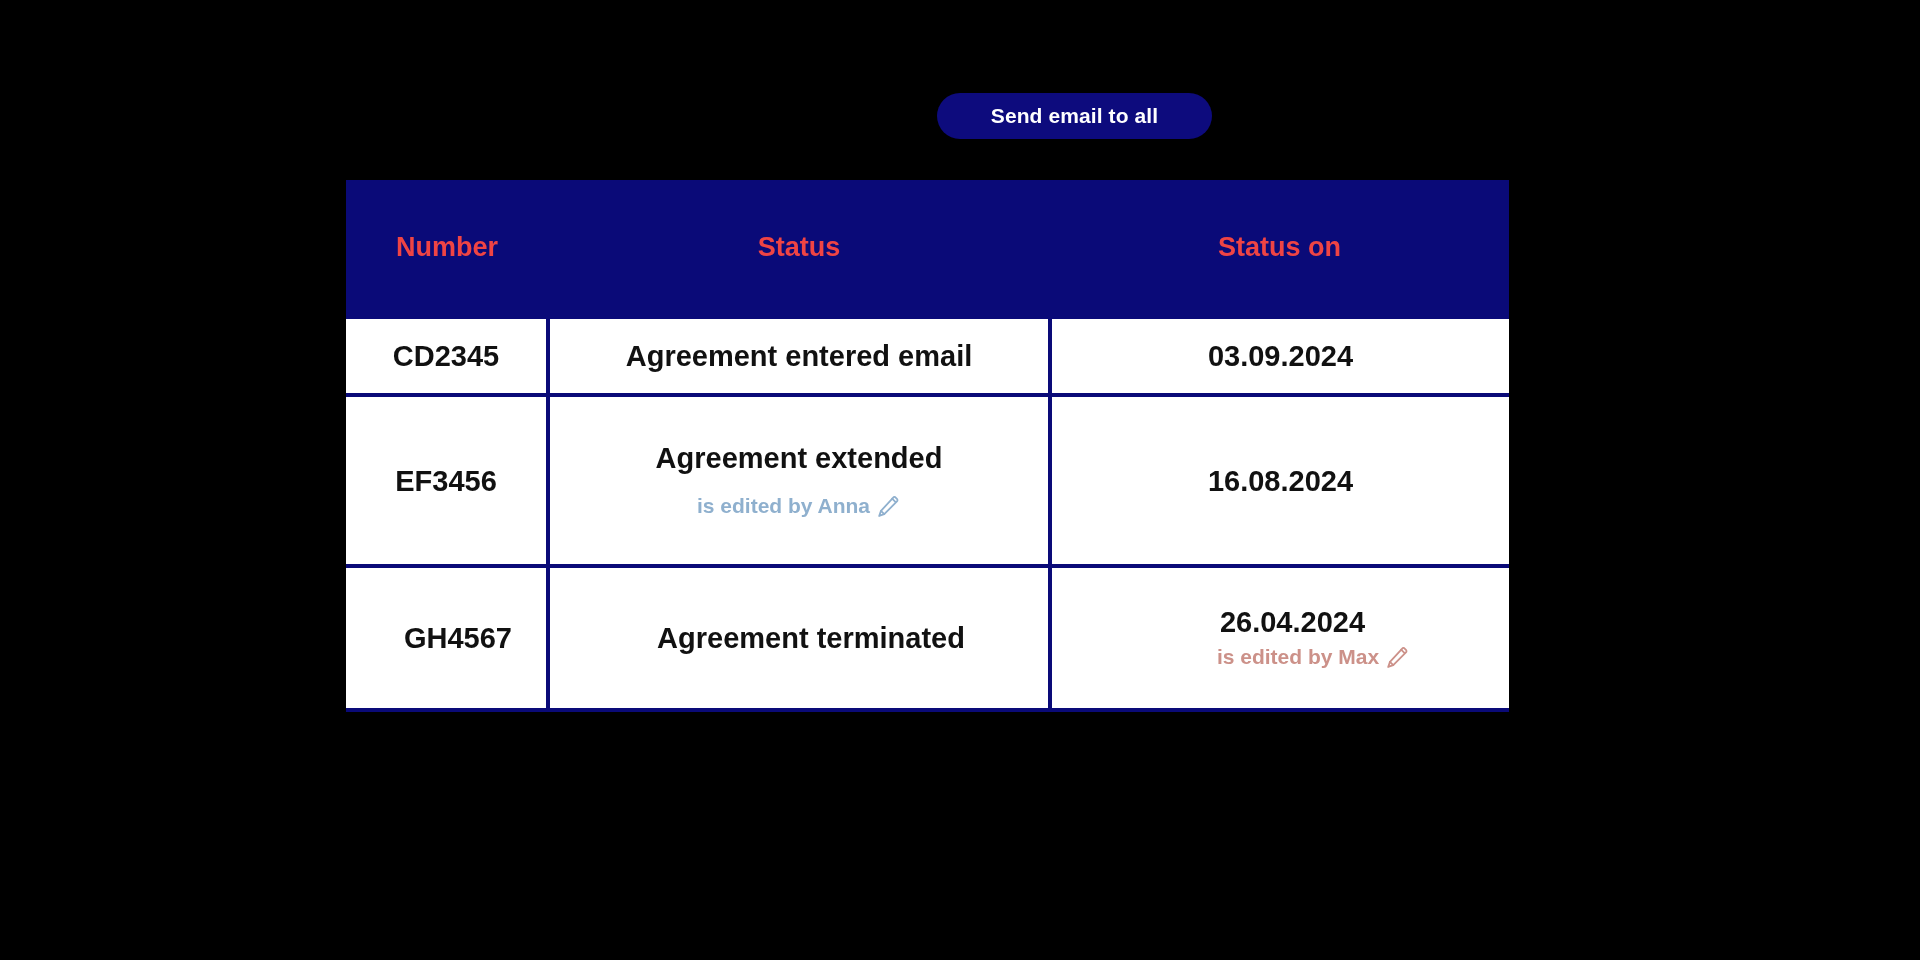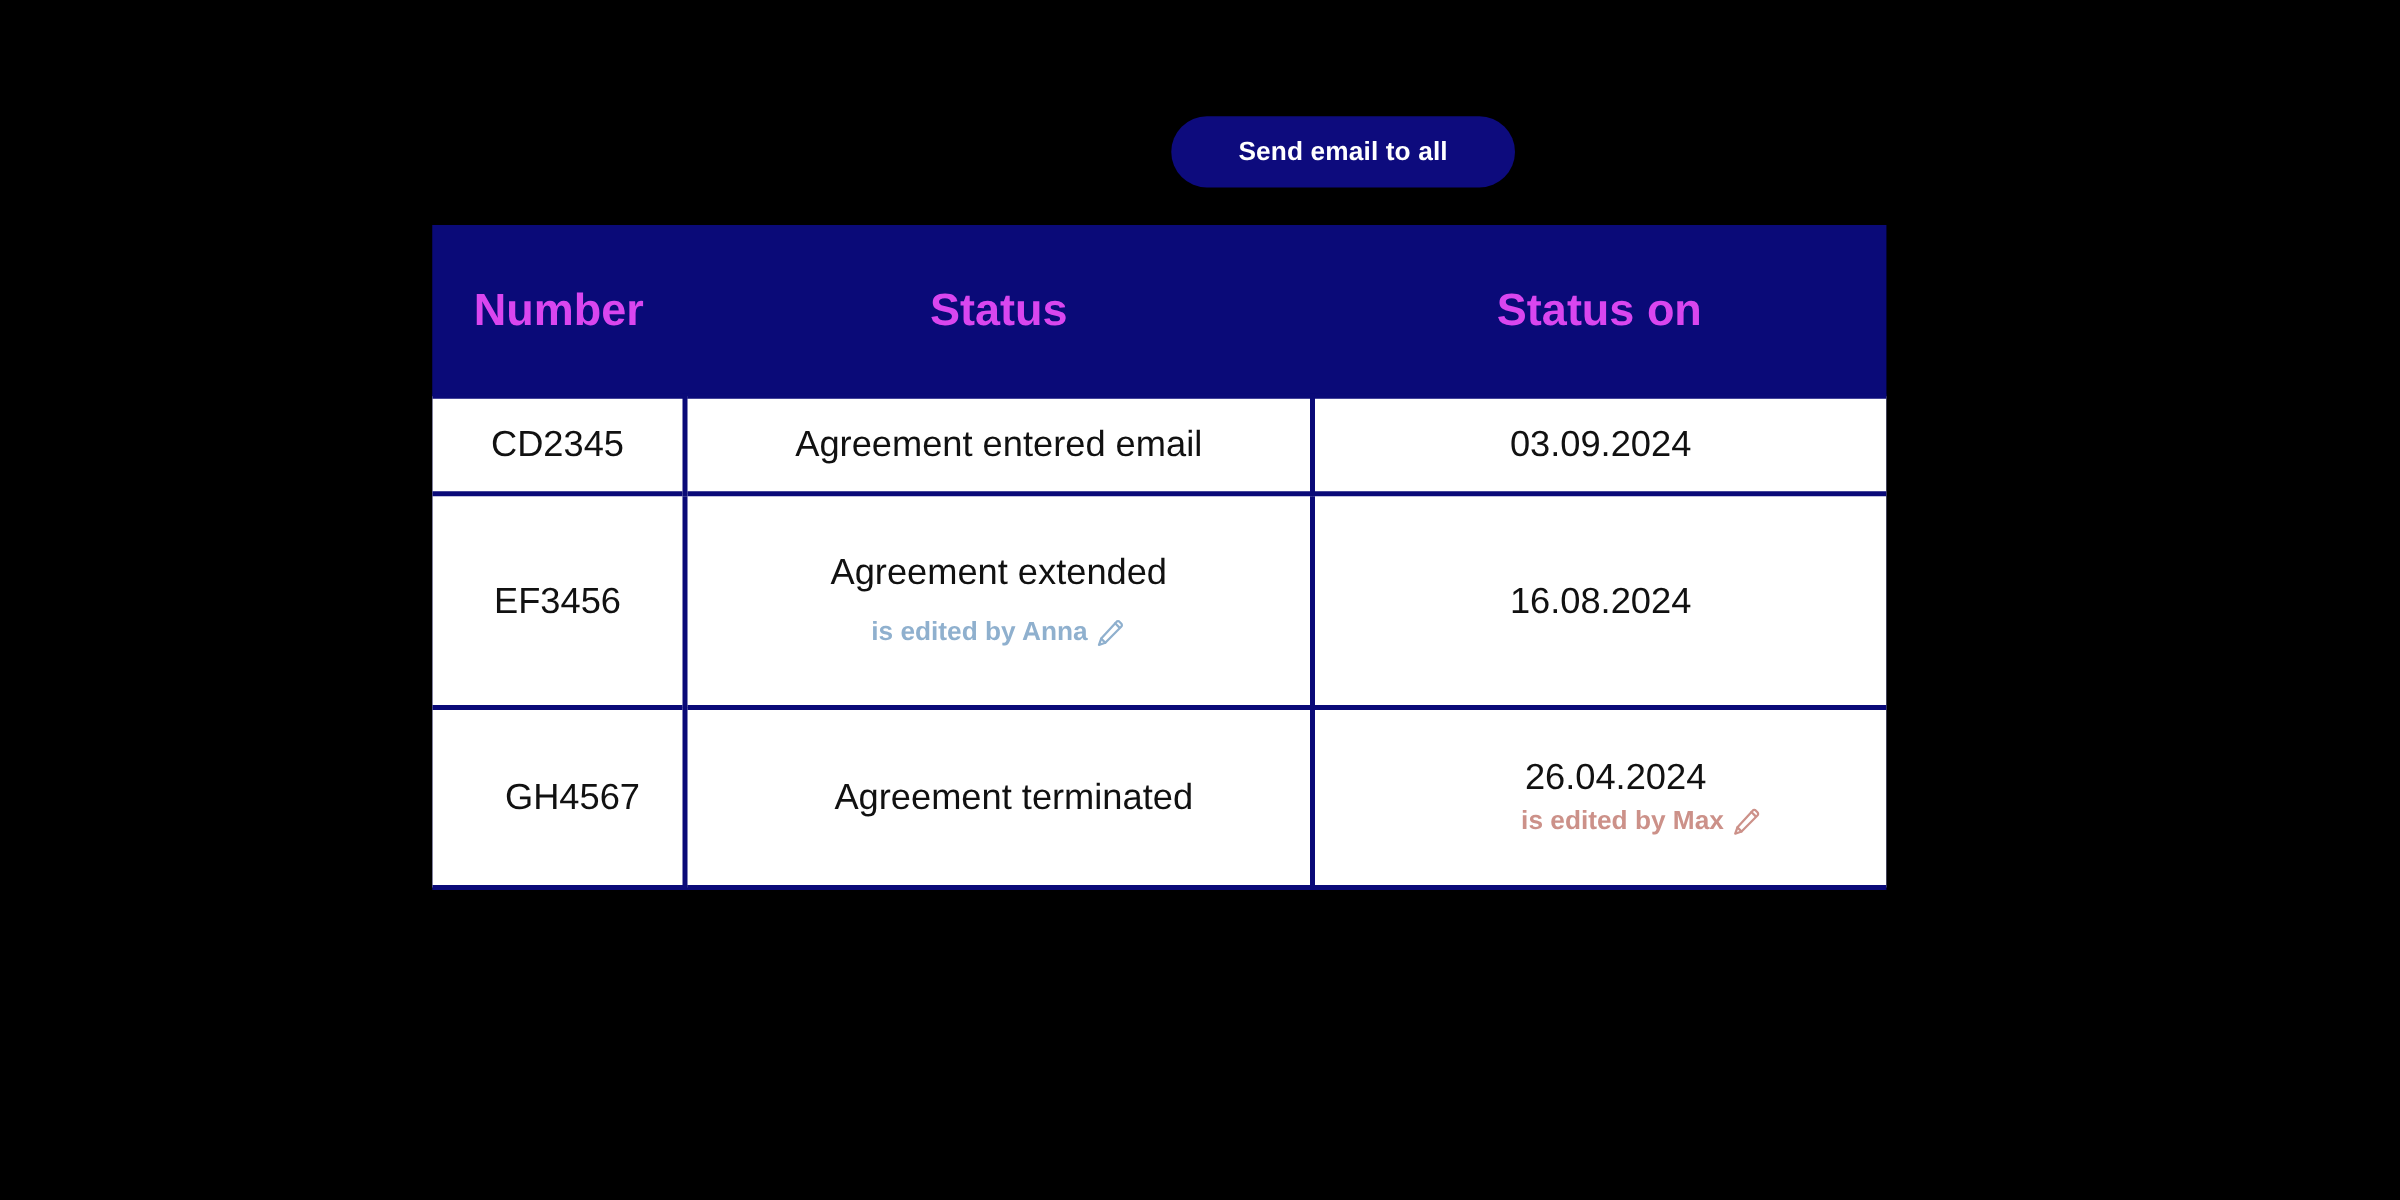--- a/index.html
+++ b/index.html
@@ -21,21 +21,21 @@
   }
   .btn {
     background:#0d0b7d;
     color:#ffffff;
     border:none;
     border-radius:30px;
     font-family:"Liberation Sans", sans-serif;
     font-size:21px;
     font-weight:bold;
     letter-spacing:0.1px;
-    height:57px;
+    height:46px;
     display:flex;
     align-items:center;
     justify-content:center;
     cursor:pointer;
     white-space:nowrap;
   }
   .btn-send-all { width:275px; }
   .btn-send-federal { width:273px; }
 
   
@@ -51,22 +51,22 @@
     border-collapse:collapse;
     table-layout:fixed;
   }
   table.data col.c-number { width:202px; }
   table.data col.c-status { width:502px; }
   table.data col.c-tested { width:459px; }
 
   thead th {
     height:137px;
     background:#0a0a78;
-    color:#d946ef;
-    font-size:36px;
+    color:#ef4444;
+    font-size:27px;
     font-weight:bold;
     text-align:center;
     vertical-align:middle;
     border:none;
     padding:0;
   }
 
   tbody td {
     background:#ffffff;
     color:#111111;
@@ -84,21 +84,21 @@
   tbody tr td:last-child  { border-right:0; }
   tbody tr:last-child td  { border-bottom:4px solid #0a0a78;padding-left:30px; }
 
   .cell-inner {
     display:flex;
     flex-direction:column;
     align-items:center;
     justify-content:center;
     line-height:1.18;
   }
-  .cell-main { display:block; }
+  .cell-main { display:block;font-weight:bold; }
 
   .edited {
     display:flex;
     align-items:center;
     justify-content:center;
     gap:4px;
     font-size:21px;
     font-weight:bold;
     margin-top:5px;
     white-space:nowrap;

